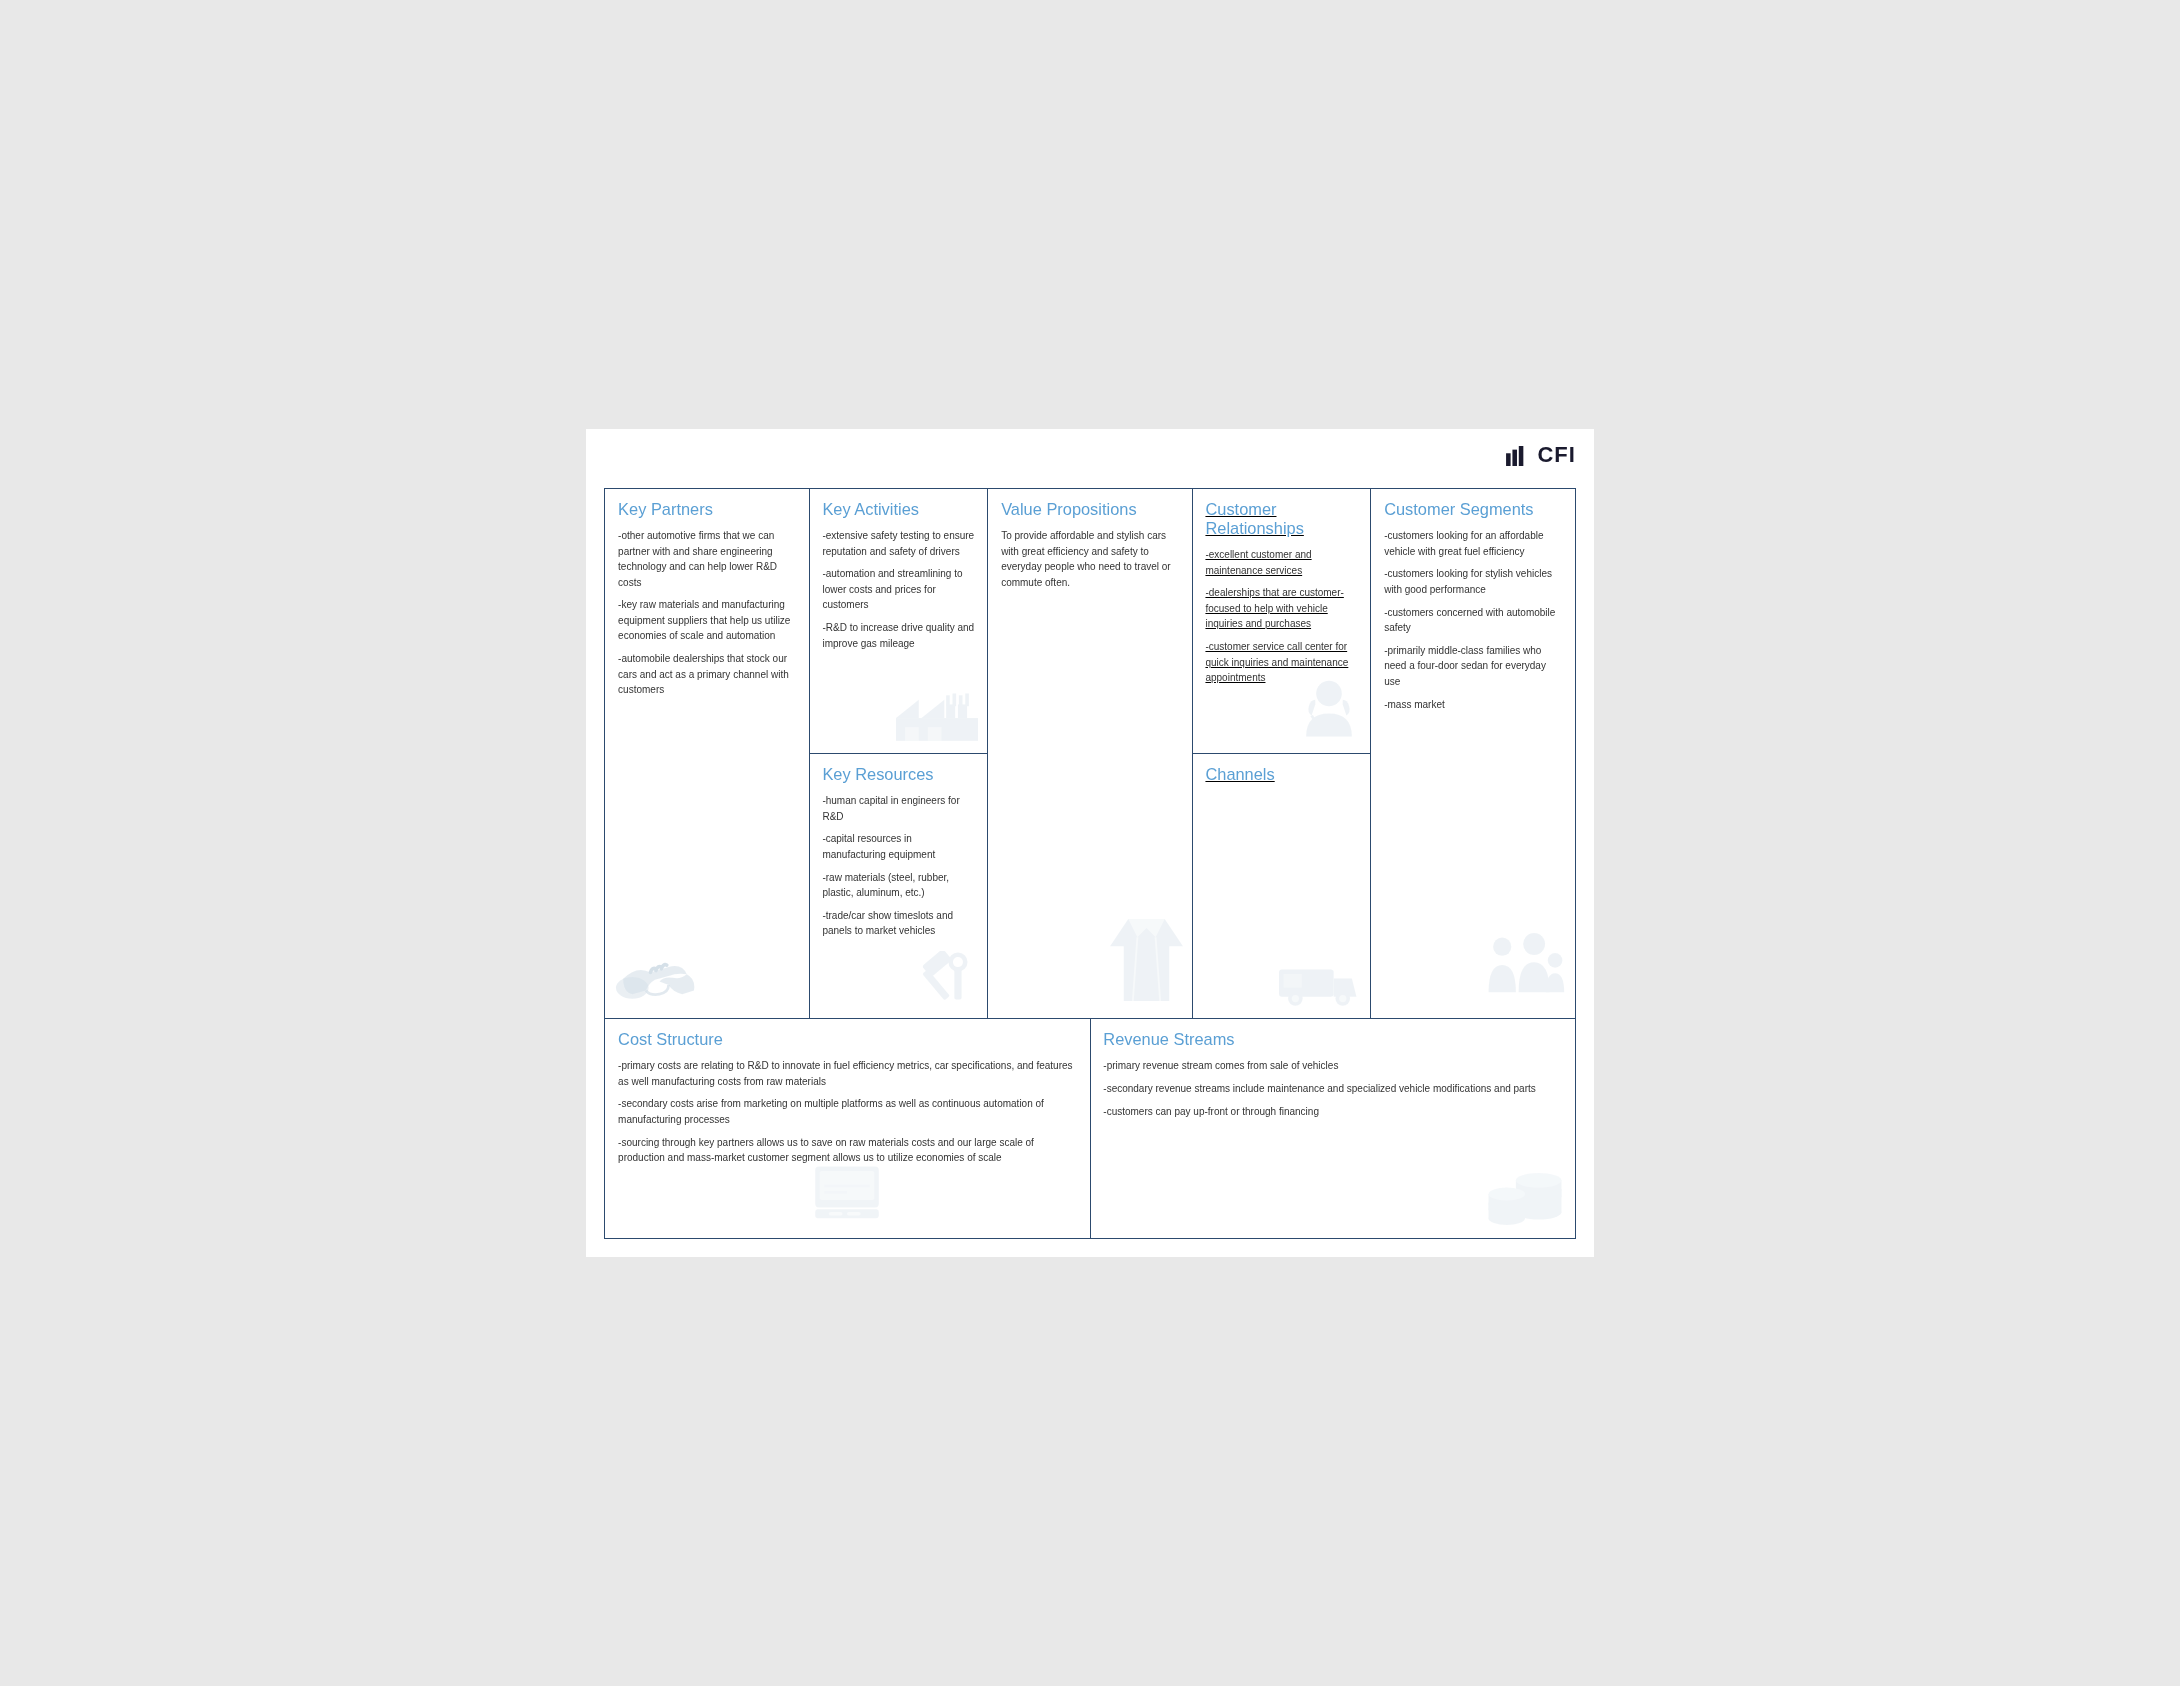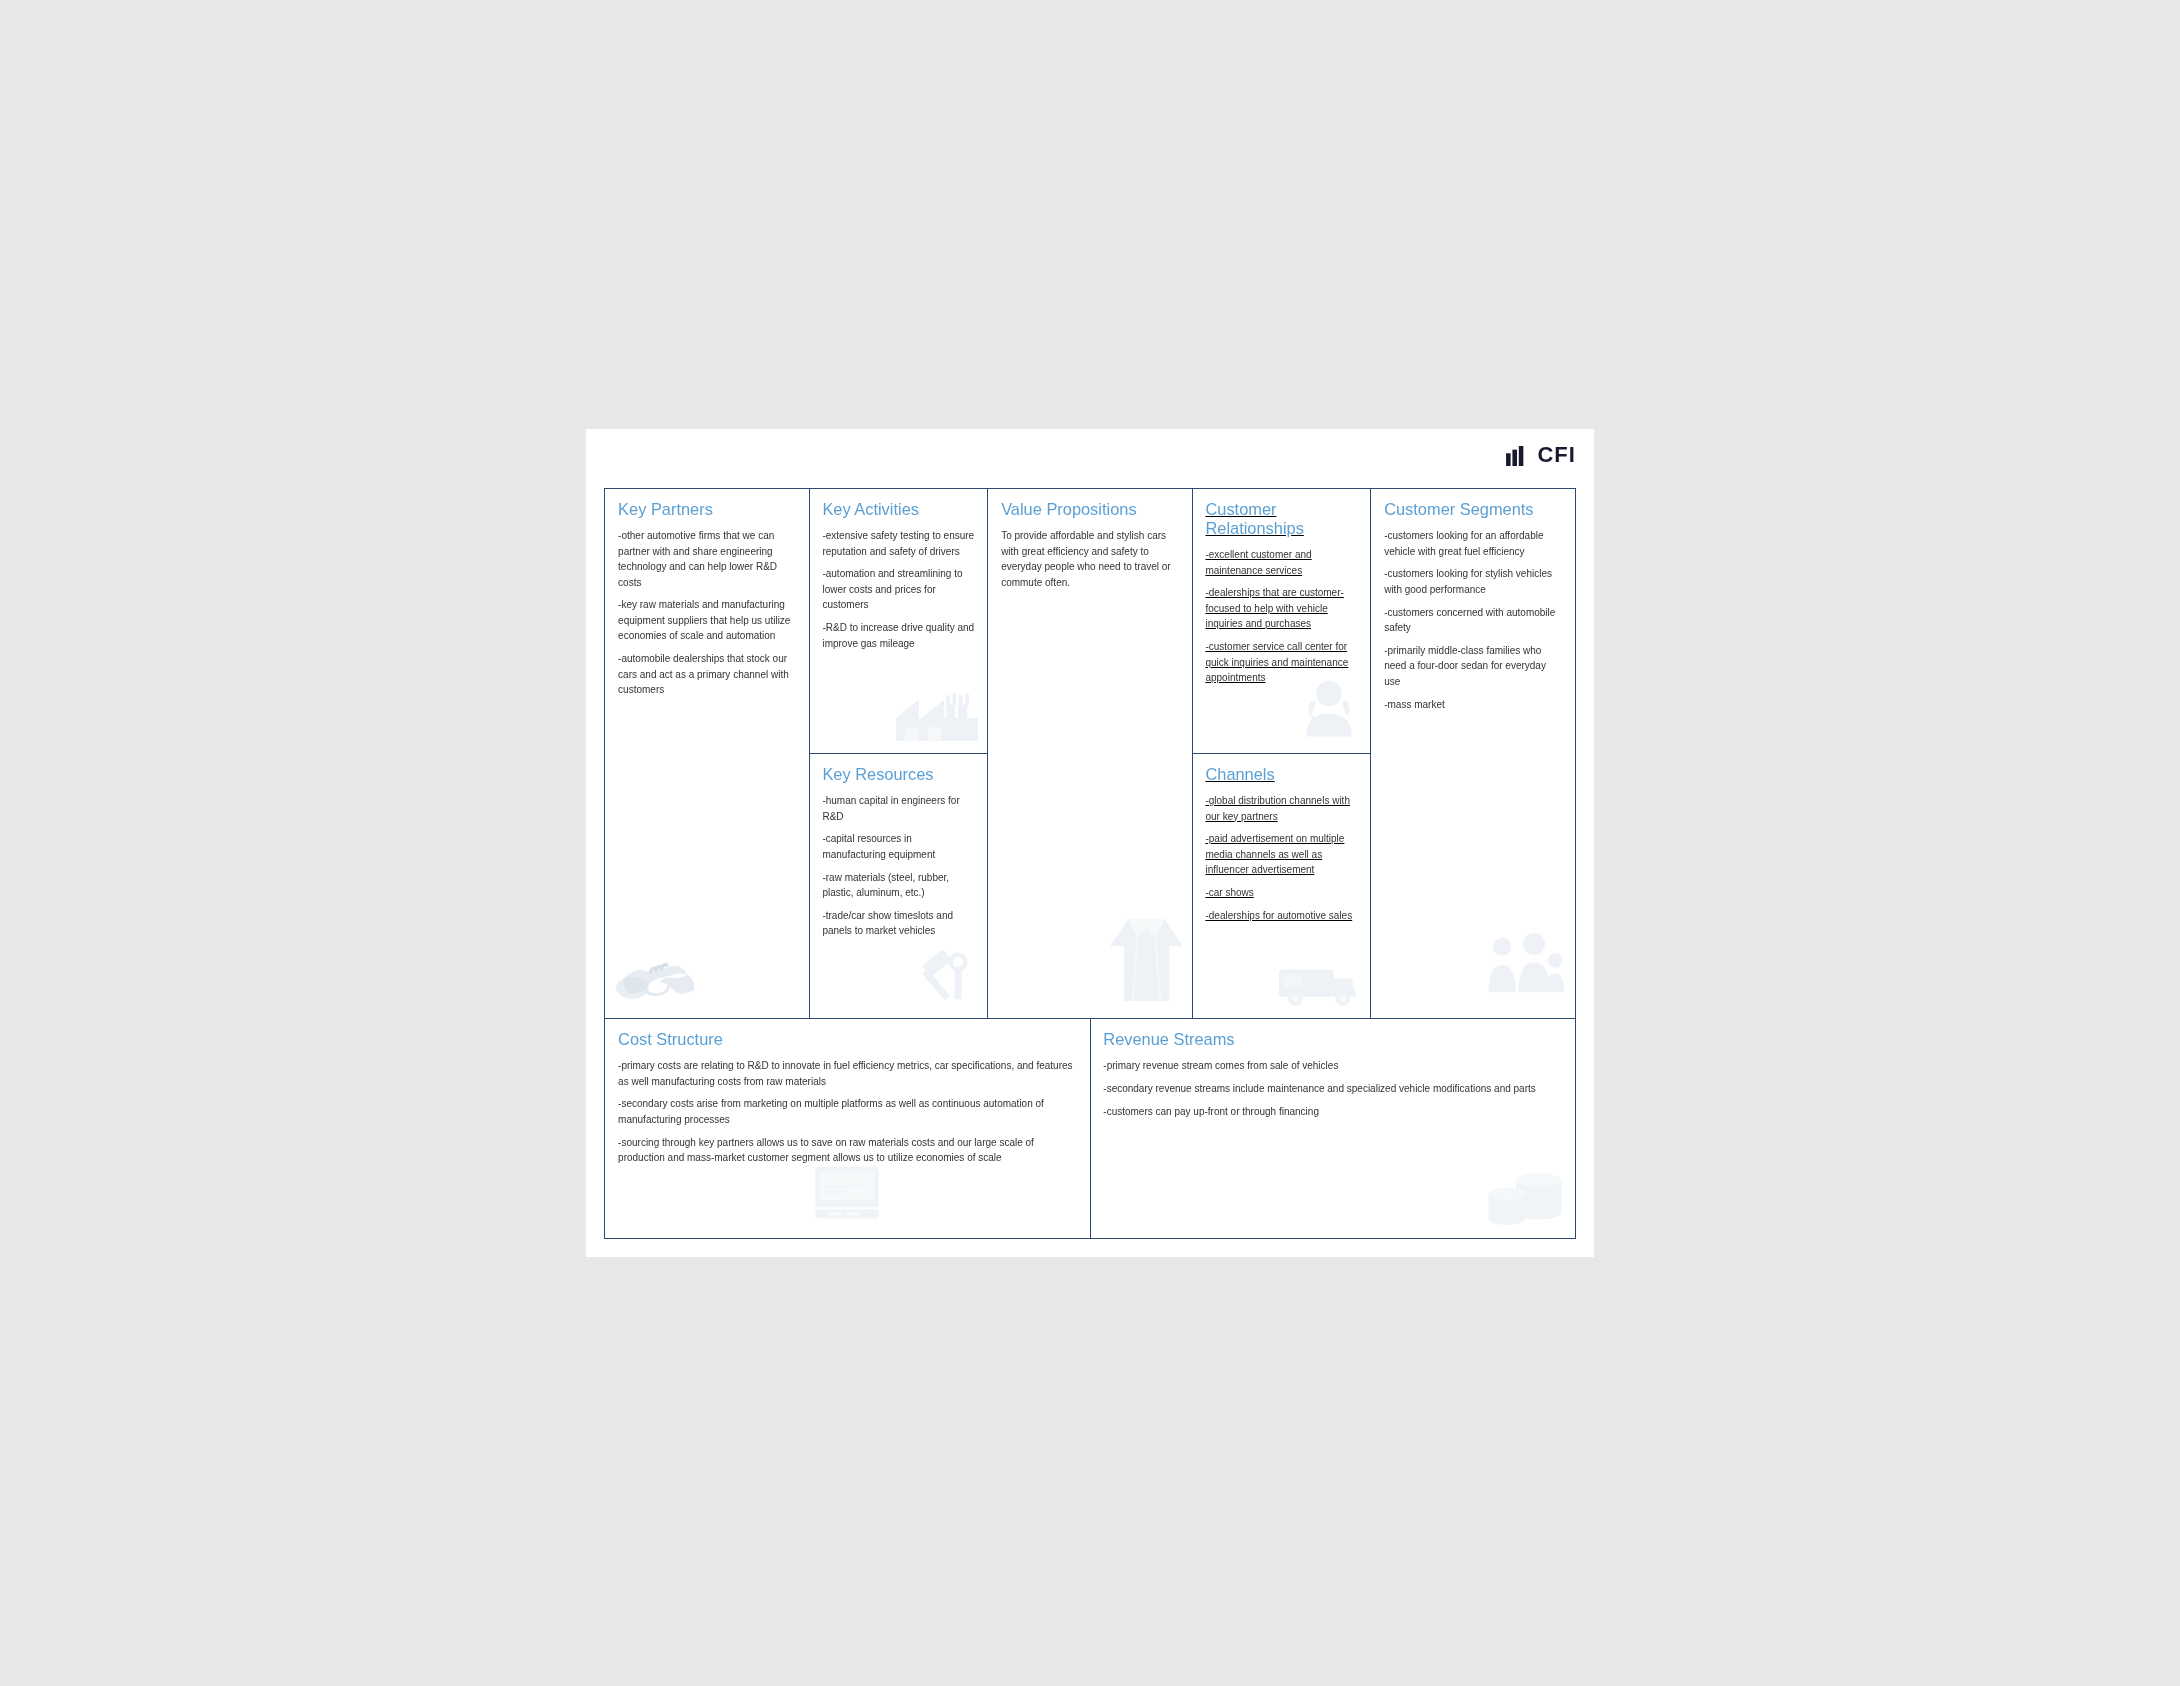--- a/index.html
+++ b/index.html
@@ -243,26 +243,20 @@
               <path d="M10 65 Q10 40 35 40 Q60 40 60 65Z" fill="#8aa8c0"></path>
               <path d="M20 25 Q15 25 13 32 Q11 39 16 42 Q18 36 20 30Z" fill="#8aa8c0"></path>
               <path d="M50 25 Q55 25 57 32 Q59 39 54 42 Q52 36 50 30Z" fill="#8aa8c0"></path>
               <path d="M16 42 Q20 52 35 52" fill="none" stroke="#8aa8c0" stroke-width="3"></path>
             </svg>
           </div>
         </div>
 
         <div class="part">
           <div class="section-title">Channels</div>
-          <div class="section-content">
-            <p>-global distribution channels with our key partners</p>
-            <p>-paid advertisement on multiple media channels as well as influencer advertisement</p>
-            <p>-car shows</p>
-            <p>-dealerships for automotive sales</p>
-          </div>
 
           <div class="icon-container">
             <svg width="82" height="55" viewBox="0 0 90 60" class="icon" opacity="0.4">
               <rect x="0" y="20" width="60" height="30" rx="3" fill="#8aa8c0"></rect>
               <path d="M60 30 L80 30 L85 50 L60 50Z" fill="#8aa8c0"></path>
               <rect x="5" y="25" width="20" height="15" fill="white" opacity="0.3"></rect>
               <circle cx="18" cy="52" r="8" fill="#8aa8c0"></circle>
               <circle cx="18" cy="52" r="4" fill="white" opacity="0.5"></circle>
               <circle cx="70" cy="52" r="8" fill="#8aa8c0"></circle>
               <circle cx="70" cy="52" r="4" fill="white" opacity="0.5"></circle>

